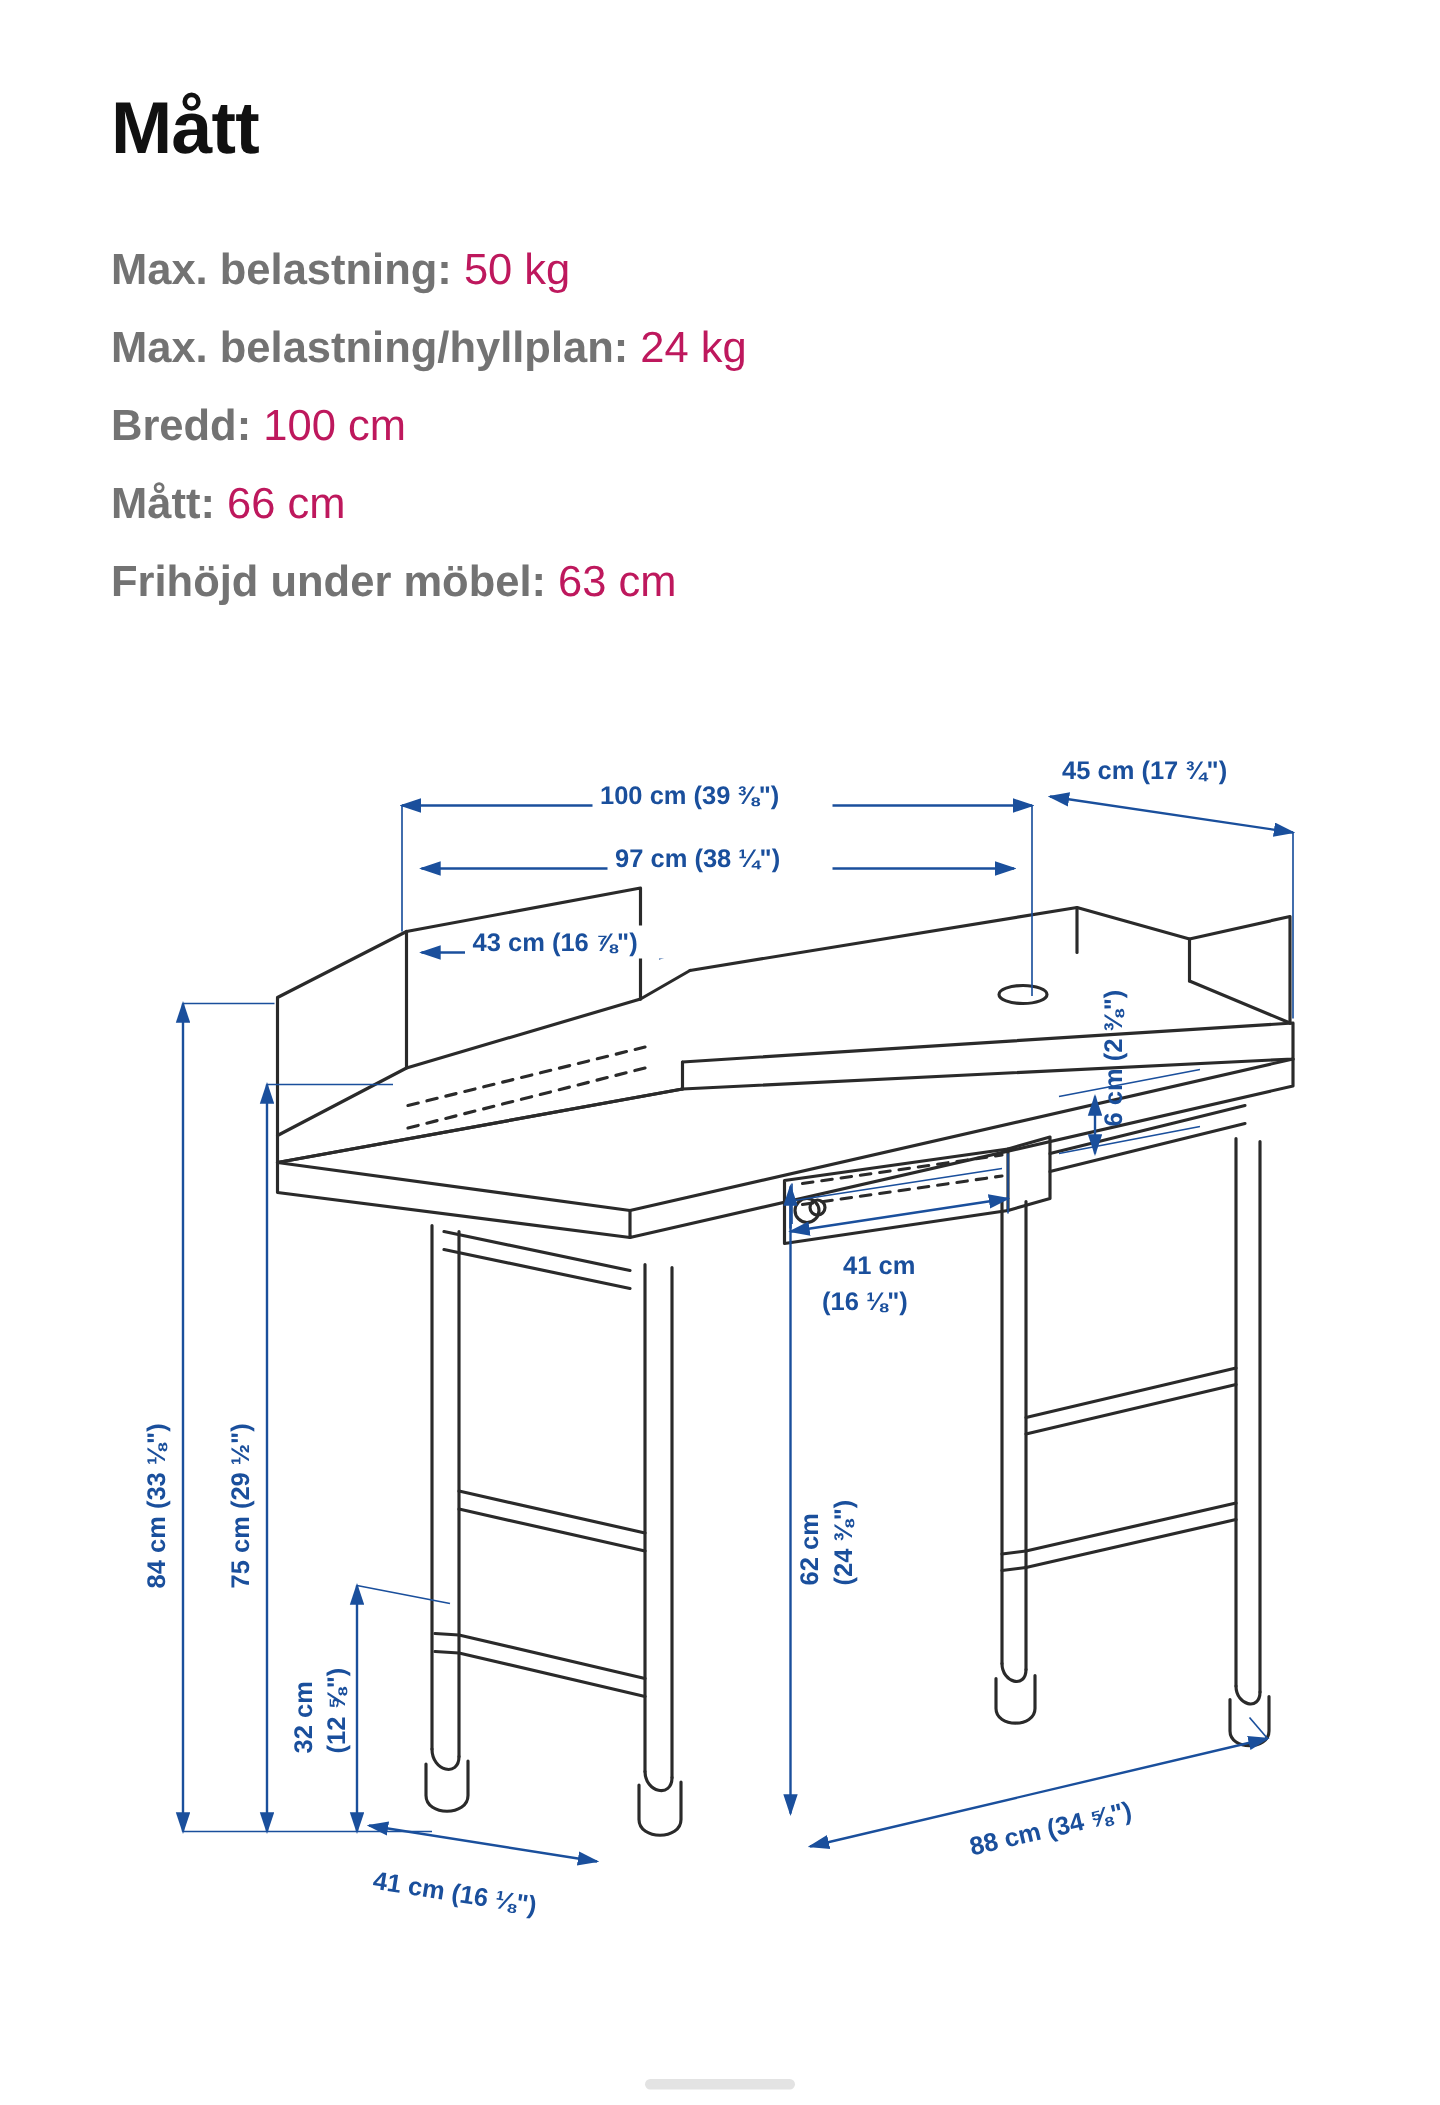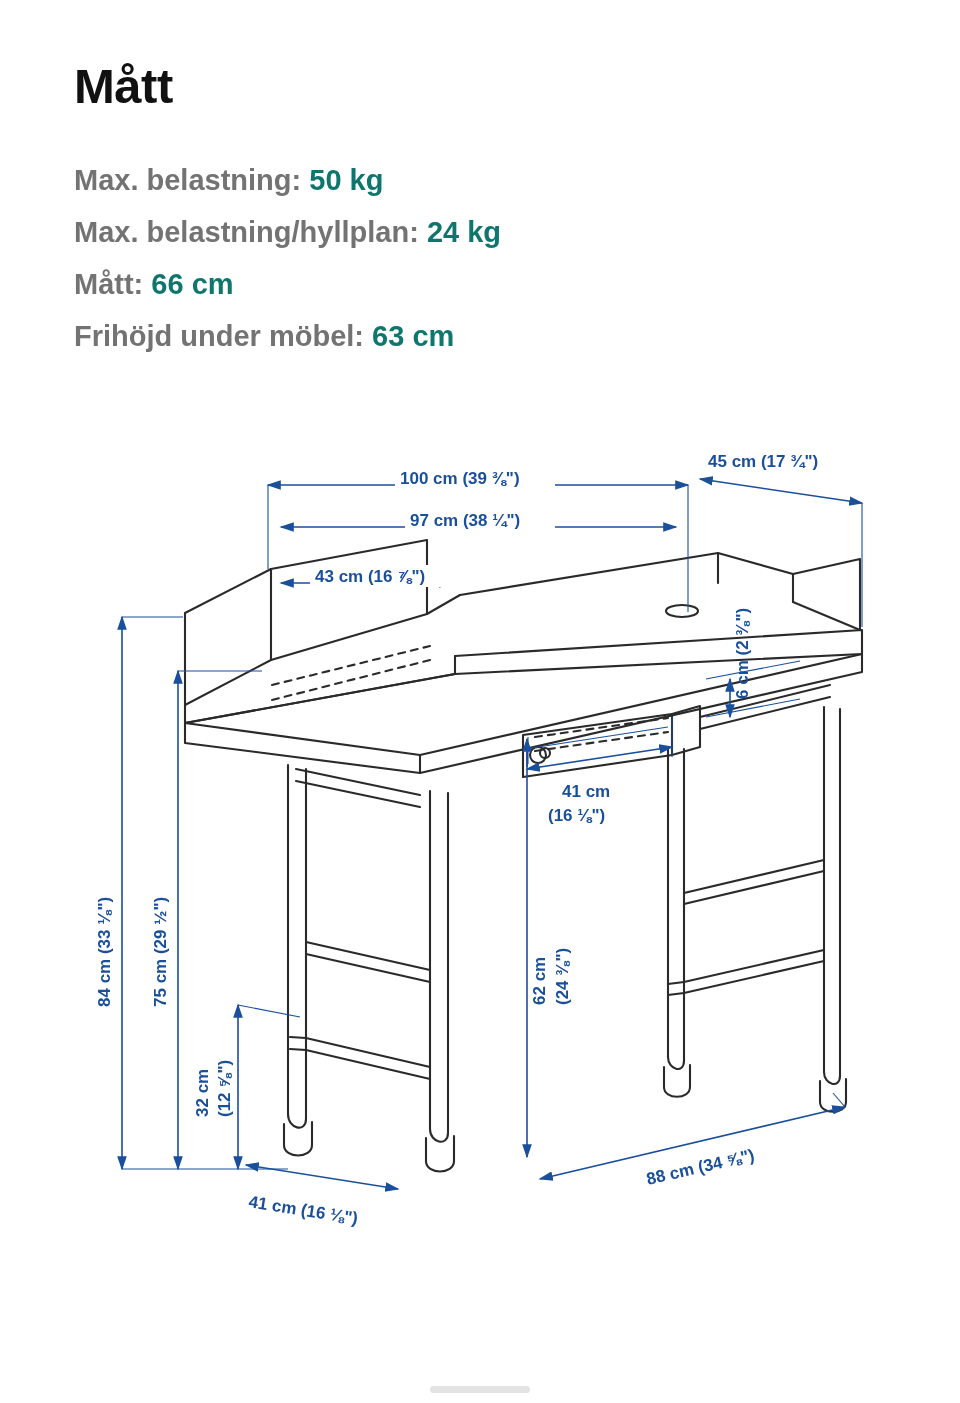--- a/index.html
+++ b/index.html
@@ -38,22 +38,22 @@
     font-size: 29px;
     line-height: 52px;
     color: #333333;
     white-space: nowrap;
   }
   .spec-label {
     font-weight: bold;
     color: #737373;
   }
   .spec-value {
-    font-weight: bold;
-    color: #0f766e;
+    font-weight: normal;
+    color: #be185d;
   }
   .diagram-wrap {
     position: relative;
     margin-top: 55px;
     width: 960px;
     left: -70px;
   }
   svg.diagram {
     display: block;
   }
@@ -90,20 +90,24 @@
     <h1 class="page-title">Mått</h1>
 
     <div class="spec-list">
       <div class="spec-row">
         <span class="spec-label">Max. belastning:</span>
         <span class="spec-value">50 kg</span>
       </div>
       <div class="spec-row">
         <span class="spec-label">Max. belastning/hyllplan:</span>
         <span class="spec-value">24 kg</span>
+      </div>
+      <div class="spec-row">
+        <span class="spec-label">Bredd:</span>
+        <span class="spec-value">100 cm</span>
       </div>
       <div class="spec-row">
         <span class="spec-label">Mått:</span>
         <span class="spec-value">66 cm</span>
       </div>
       <div class="spec-row">
         <span class="spec-label">Frihöjd under möbel:</span>
         <span class="spec-value">63 cm</span>
       </div>
     </div>

